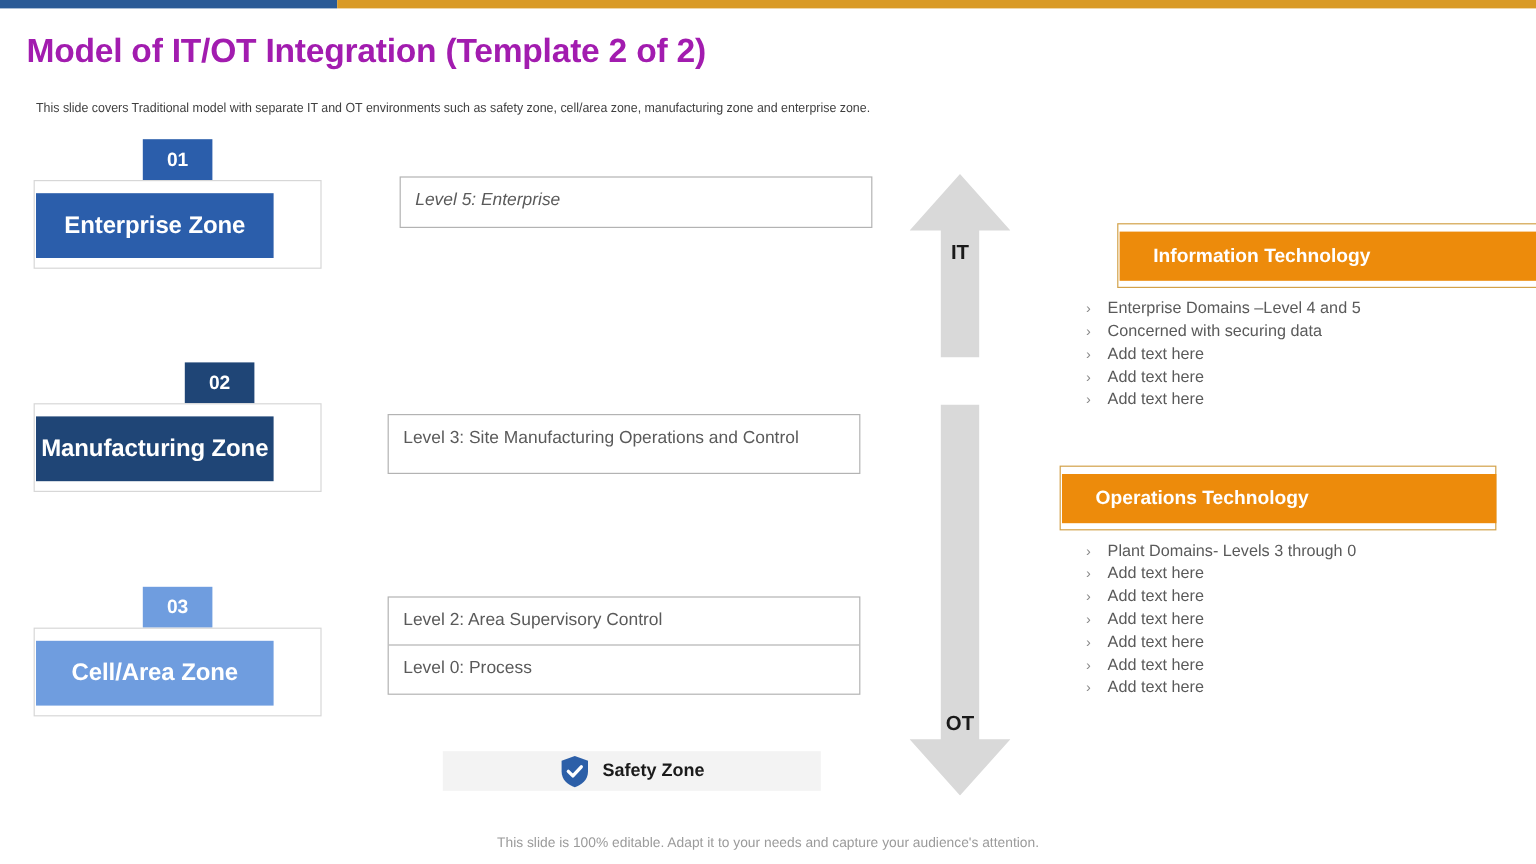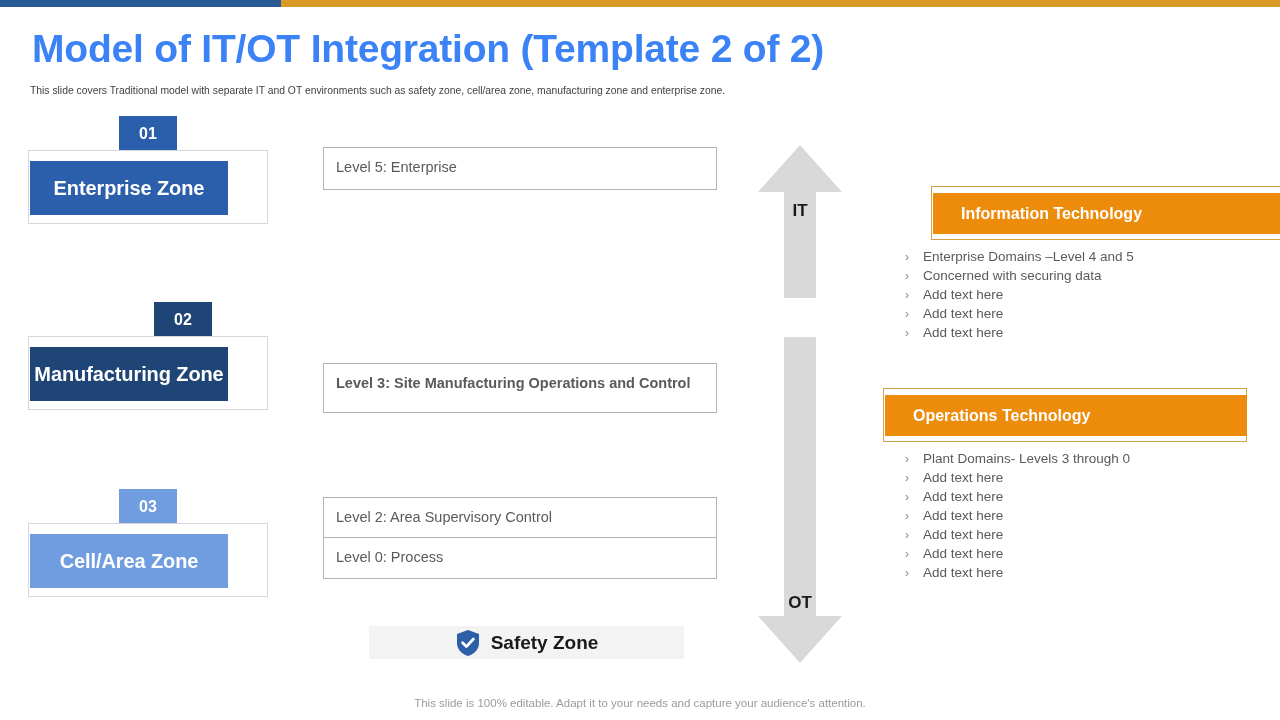--- a/index.html
+++ b/index.html
@@ -24,25 +24,25 @@
     position: absolute;
     top: 0;
     height: 7px;
   }
   .topbar-blue { left: 0; width: 281px; background: #2a5a96; }
   .topbar-orange { left: 281px; width: 999px; background: #d99a26; }
 
   
   .page-title {
     position: absolute;
-    left: 32px;
+    left: 22px;
     top: 27px;
-    font-size: 39px;
-    font-weight: bold;
-    color: #3b82f6;
+    font-size: 28px;
+    font-weight: bold;
+    color: #a21caf;
     letter-spacing: -0.2px;
     white-space: nowrap;
   }
   .page-subtitle {
     position: absolute;
     left: 30px;
     top: 84px;
     font-size: 11px;
     color: #3f3f3f;
     white-space: nowrap;
@@ -115,21 +115,21 @@
     top: 626px;
     width: 315px;
     height: 33px;
     background: #f3f3f3;
     display: flex;
     align-items: center;
     justify-content: center;
     gap: 10px;
   }
   .safety-label {
-    font-size: 19px;
+    font-size: 15px;
     font-weight: bold;
     color: #1a1a1a;
   }
 
   
   .arrow-wrap { position: absolute; }
   .arrow-label {
     position: absolute;
     width: 100%;
     text-align: center;
@@ -218,25 +218,25 @@
 
   <div class="zone-group" id="zone-2" style="left:28px; top:489px;">
     <div class="zone-badge" style="background: rgb(111, 157, 223);">03</div>
     <div class="zone-frame">
       <div class="zone-fill" style="background: rgb(111, 157, 223);">
         <span>Cell/Area Zone</span>
       </div>
     </div>
   </div>
 
-  <div class="level-stack" style="left:323px; top:147px;">
+  <div class="level-stack" style="left:333px; top:147px;font-style:italic;">
     <div class="level-row" style="height:41px;">Level 5: Enterprise</div>
   </div>
 
-  <div class="level-stack" style="left:323px; top:363px;font-weight:bold;">
+  <div class="level-stack" style="left:323px; top:345px;">
     <div class="level-row" style="height:48px;">Level 3: Site Manufacturing  Operations and Control</div>
   </div>
 
   <div class="level-stack" style="left:323px; top:497px;">
     <div class="level-row" style="height:40px;">Level 2: Area Supervisory Control</div>
     <div class="level-row" style="height:40px;">Level 0: Process</div>
   </div>
 
   <div class="safety-zone">
     <span style="display:block;line-height:0;">

